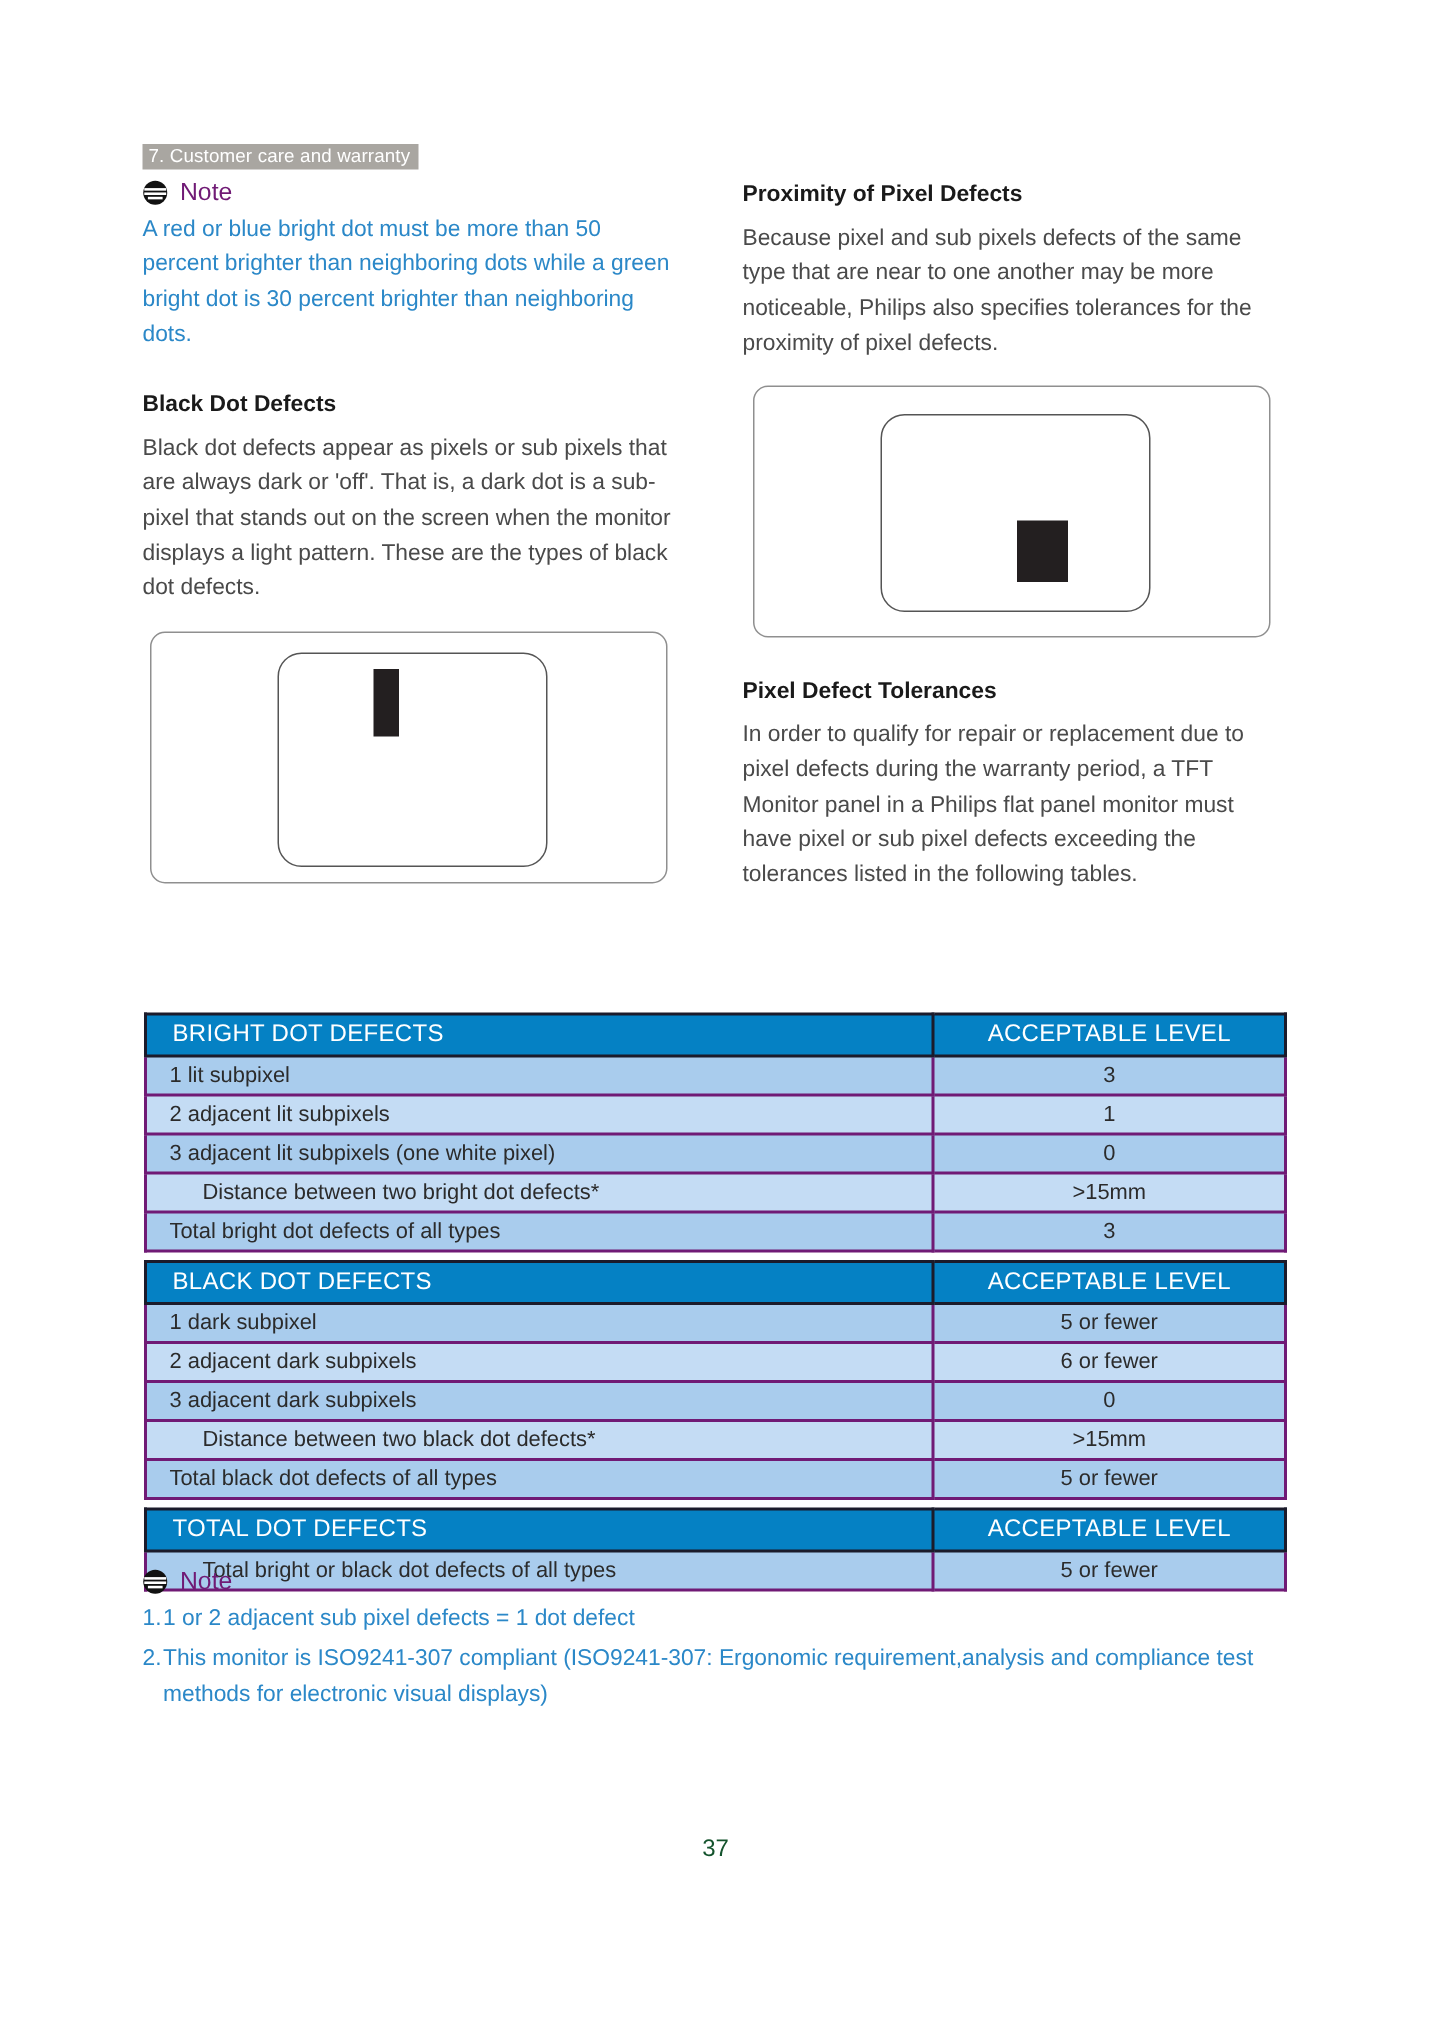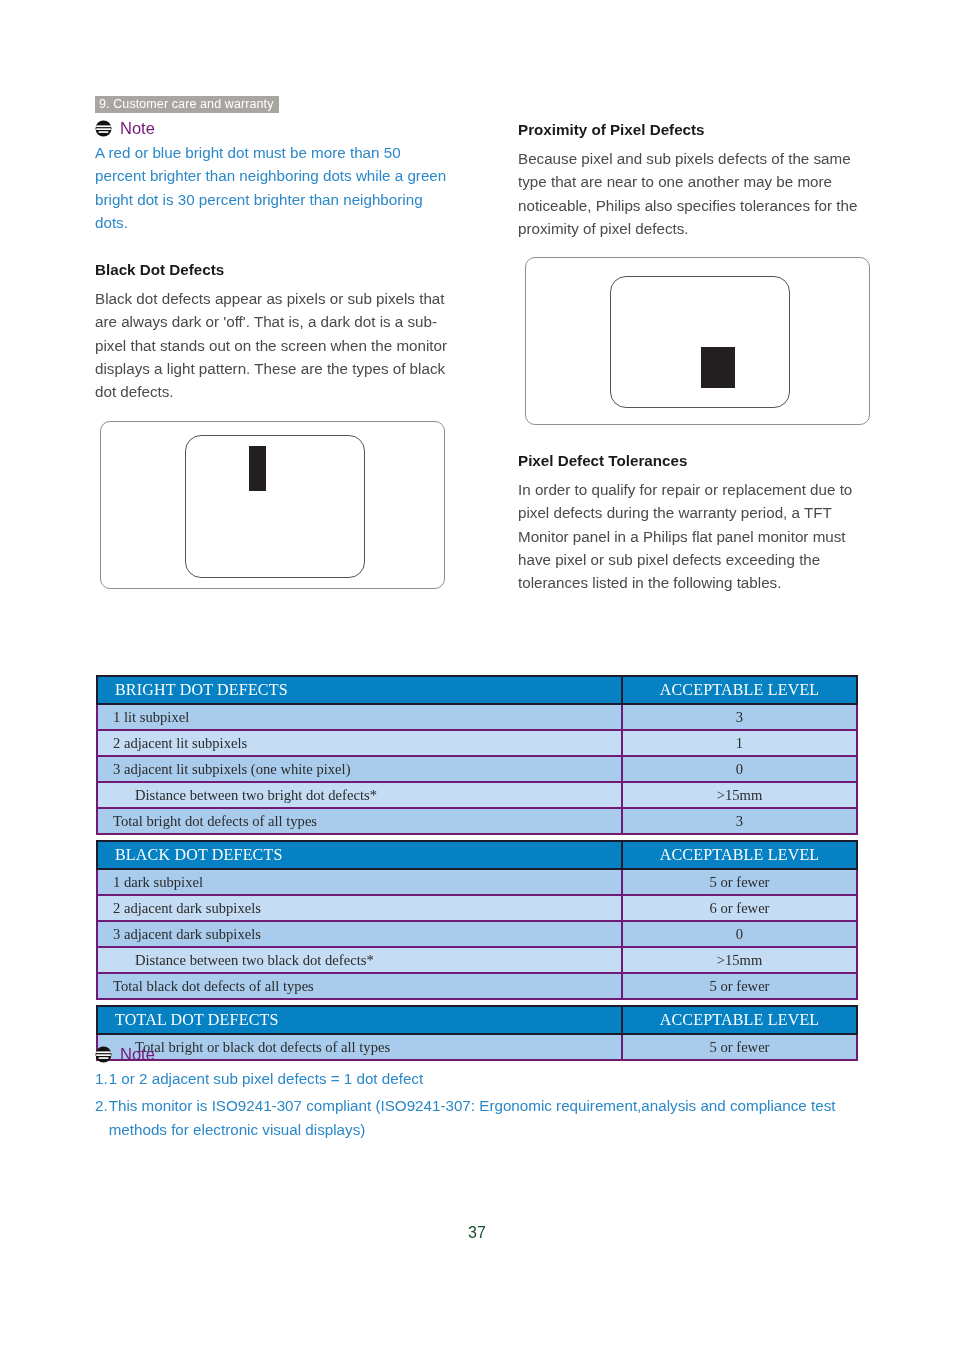--- a/index.html
+++ b/index.html
@@ -37,21 +37,21 @@
 
   
   .col-left {
     position: absolute;
     left: 95px;
     top: 120px;
     width: 360px;
   }
   .col-right {
     position: absolute;
-    left: 518px;
+    left: 495px;
     top: 120px;
     width: 360px;
   }
 
   
   .note-head {
     display: flex;
     align-items: center;
     gap: 8px;
     margin-bottom: 4px;
@@ -135,21 +135,20 @@
   #fig-proximity .dot {
     left: 175px; top: 89px; width: 34px; height: 41px;
   }
 
   
   .tables {
     position: absolute;
     left: 96px;
     top: 675px;
     width: 760px;
-    font-family: Liberation Serif, serif;
   }
   table.dot-table {
     width: 100%;
     border-collapse: collapse;
     table-layout: fixed;
     margin-bottom: 5px;
   }
   table.dot-table:last-child { margin-bottom: 0; }
   table.dot-table col.c1 { width: 525px; }
   table.dot-table col.c2 { width: 235px; }
@@ -217,21 +216,21 @@
     text-align: center;
     font-size: 16px;
     color: #14532d;
   }
 </style>
 </head>
 <body>
 
 <div class="page">
 
-  <div class="section-tag">9. Customer care and warranty</div>
+  <div class="section-tag">7. Customer care and warranty</div>
 
   <div class="col-left">
 
     <div class="note-head">
       <span class="note-icon">
         <svg width="17" height="17" viewBox="0 0 17 17" aria-hidden="true">
           <circle cx="8.5" cy="8.5" r="8" fill="#111111"></circle>
           <rect x="1.2" y="5.4" width="14.6" height="1.7" fill="#ffffff"></rect>
           <rect x="1.2" y="8.3" width="14.6" height="1.7" fill="#ffffff"></rect>
           <rect x="3.6" y="11.2" width="9.8" height="1.7" fill="#ffffff"></rect>

